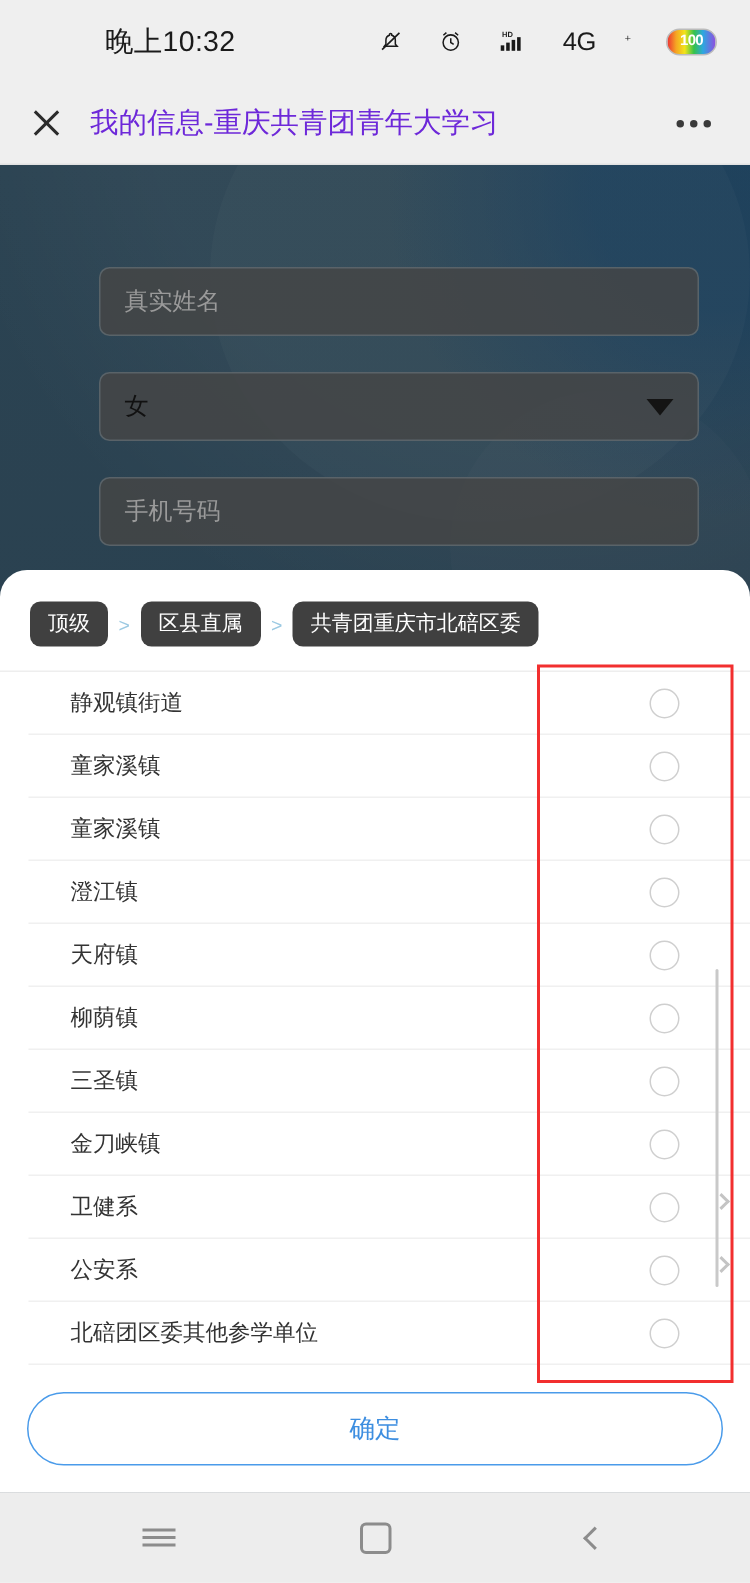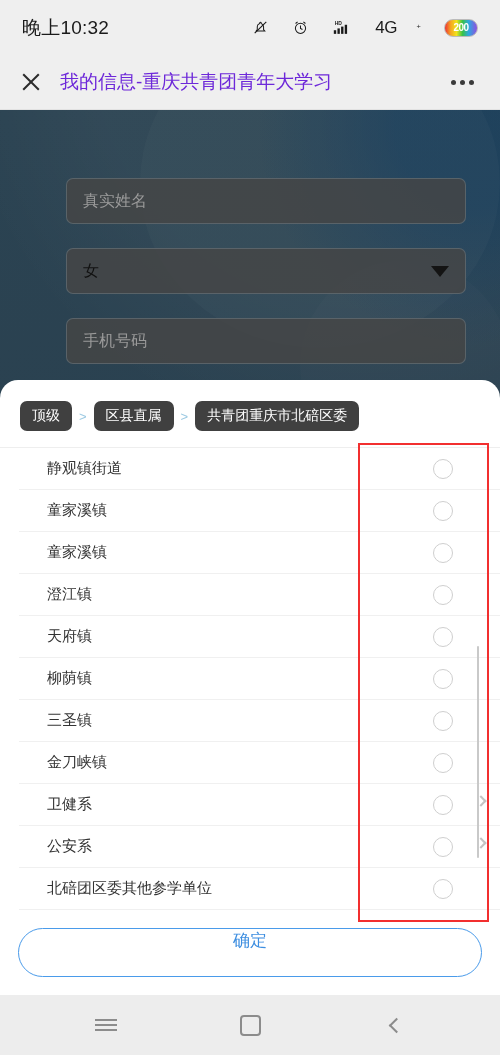--- a/index.html
+++ b/index.html
@@ -20,20 +20,21 @@
   .statusbar {
     position: absolute; left: 0; top: 0;
     width: 500px; height: 55px;
     background: #efefef;
     display: flex; align-items: center;
     padding: 0 22px;
   }
   .status-time {
     font-size: 19px; color: #1a1a1a; letter-spacing: .2px;
     font-weight: 500;
+    margin-left: 48px;
   }
   .status-right {
     margin-left: auto;
     display: flex; align-items: center; gap: 23px;
   }
   .status-right svg { display: block; }
   .sig-4g { font-size: 17px; color: #1a1a1a; font-weight: 500; letter-spacing: -.3px;}
   .sig-ar { font-size: 9px; color: #1a1a1a; margin-left:-4px;}
   .battery {
     width: 34px; height: 18px; border-radius: 9px;
@@ -182,21 +183,21 @@
 
   
   .confirm {
     position: absolute; left: 18px; top: 928px;
     width: 464px; height: 49px;
     border: 1px solid #4a9bea;
     border-radius: 26px;
     background: #ffffff;
     color: #3d8ee0;
     font-size: 17px;
-    display: flex; align-items: flex-start; justify-content: center;
+    display: flex; align-items: center; justify-content: center;
     cursor: pointer;
   }
 
   
   .navbar {
     position: absolute; left: 0; top: 995px;
     width: 500px; height: 60px;
     background: #ededed;
     display: flex; align-items: center; justify-content: center;
     gap: 100px;
@@ -238,21 +239,21 @@
           <text x="3" y="6" font-size="5.5" font-family="Liberation Sans" fill="#1a1a1a" font-weight="bold">HD</text>
           <rect x="2" y="12" width="2.6" height="4" fill="#1a1a1a"></rect>
           <rect x="6" y="10" width="2.6" height="6" fill="#1a1a1a"></rect>
           <rect x="10" y="8" width="2.6" height="8" fill="#1a1a1a"></rect>
           <rect x="14" y="6" width="2.6" height="10" fill="#1a1a1a"></rect>
         </svg>
       </span>
       <span class="sig-4g">4G</span>
       <span class="sig-ar">⁺</span>
       <span class="battery">
-        <span>200</span>
+        <span>100</span>
       </span>
     </div>
   </div>
 
   <div class="titlebar">
     <div class="close-x"></div>
     <div class="title-text">我的信息-重庆共青团青年大学习</div>
     <div class="menu-dots">
         <i></i>
         <i></i>

